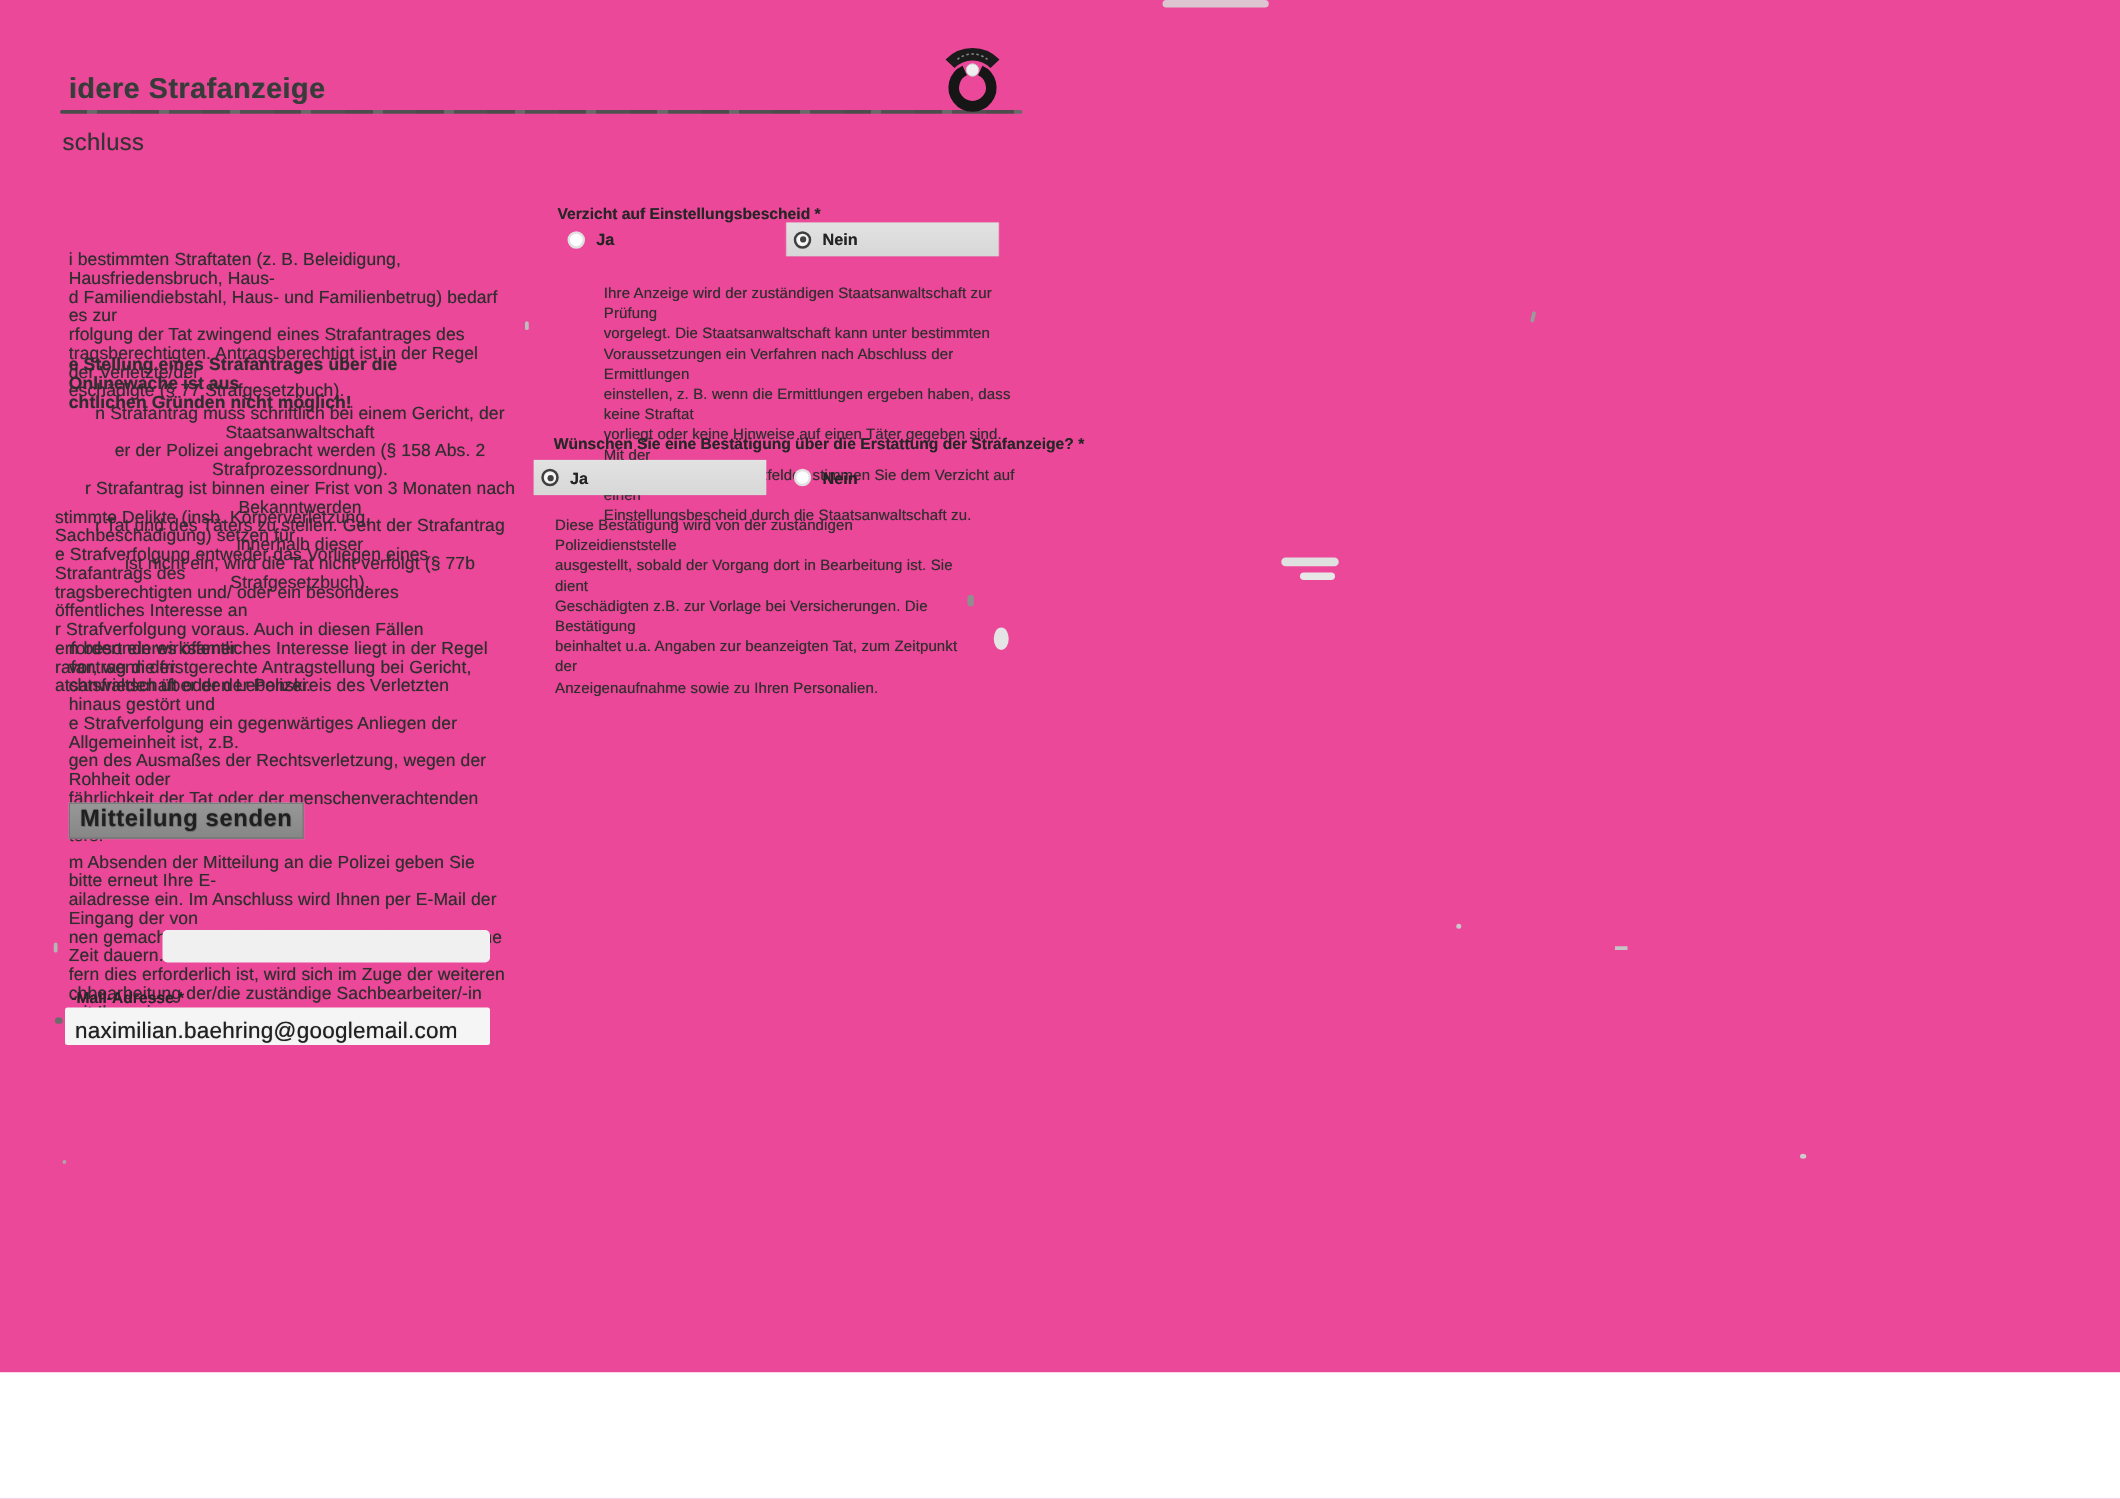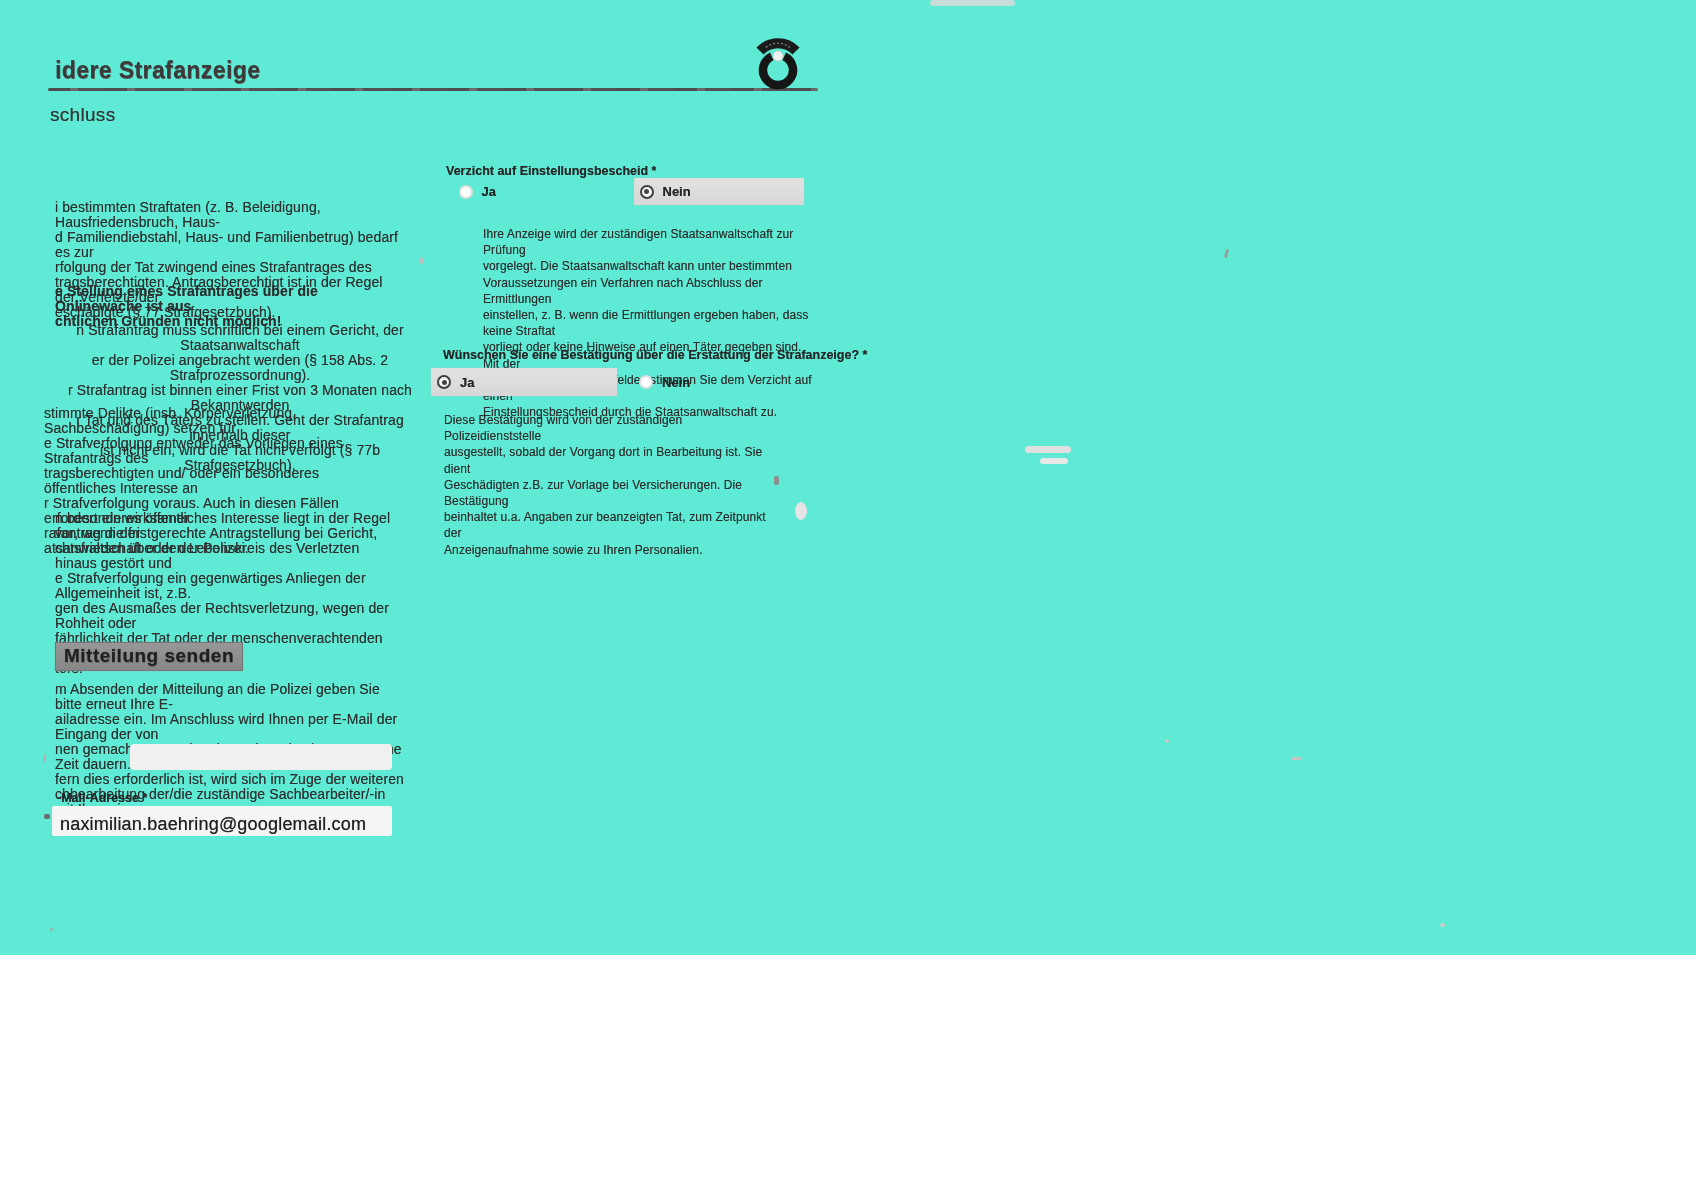--- a/index.html
+++ b/index.html
@@ -1,20 +1,20 @@
 <!DOCTYPE html>
 <html><head>
 <meta charset="utf-8">
 <style>
   * { margin:0; padding:0; box-sizing:border-box; }
   html,body { background:#ffffff; }
   body { font-family:"Liberation Sans", sans-serif; }
   #canvas {
-    position:relative; width:1696px; height:955px;
-    background:#5eead4; overflow:hidden; color:#2e2e2e;
+    position:relative; width:1696px; height:1098px;
+    background:#ec4899; overflow:hidden; color:#2e2e2e;
   }
   .abs { position:absolute; }
   .scan-text { text-shadow:0 0 0.6px rgba(46,46,46,0.6); }
   .doc-title {
     font-size:23px; font-weight:bold; color:#3a3a3a; letter-spacing:0.4px;
     text-shadow:0.5px 0.5px 0 #5a5a5a;
   }
   .doc-subtitle { font-size:19px; color:#333; letter-spacing:0.3px; }
   .rule {
     height:3px;
@@ -29,21 +29,21 @@
     padding:3px 9px 4px 9px; text-shadow:0.5px 0.5px 0 #6e6e6e, 0 0 1px #444;
   }
   .para {
     font-size:14px; line-height:15px; color:#2e2e2e;
     white-space:pre-line; letter-spacing:0.1px;
     text-shadow:0 0 0.6px rgba(46,46,46,0.6);
   }
   .para.bold { font-weight:bold; }
   .field-label { font-size:12.5px; font-weight:bold; color:#262626;
     text-shadow:0 0 0.5px rgba(40,40,40,0.6); }
-  .radio-row { display:flex; align-items:center;justify-content:center; }
+  .radio-row { display:flex; align-items:center; }
   .radio-option { display:flex; align-items:center; gap:9px; padding:0 6px; height:100%; }
   .radio-option.selected { background:linear-gradient(#e2e2e2,#d7d7d7); box-shadow:0 0 1px #c0c0c0; }
   .radio-circle {
     width:14px; height:14px; border-radius:50%; border:2px solid #e0e0e0;
     display:flex; align-items:center; justify-content:center; background:#fdfdfd;
     flex:0 0 auto;
   }
   .radio-circle.on { border-color:#3f3f3f; box-shadow:inset 0 0 0 1.5px #f2f2f2; }
   .radio-dot { width:5px; height:5px; border-radius:50%; background:transparent; }
   .radio-circle.on .radio-dot { background:#424242; }

